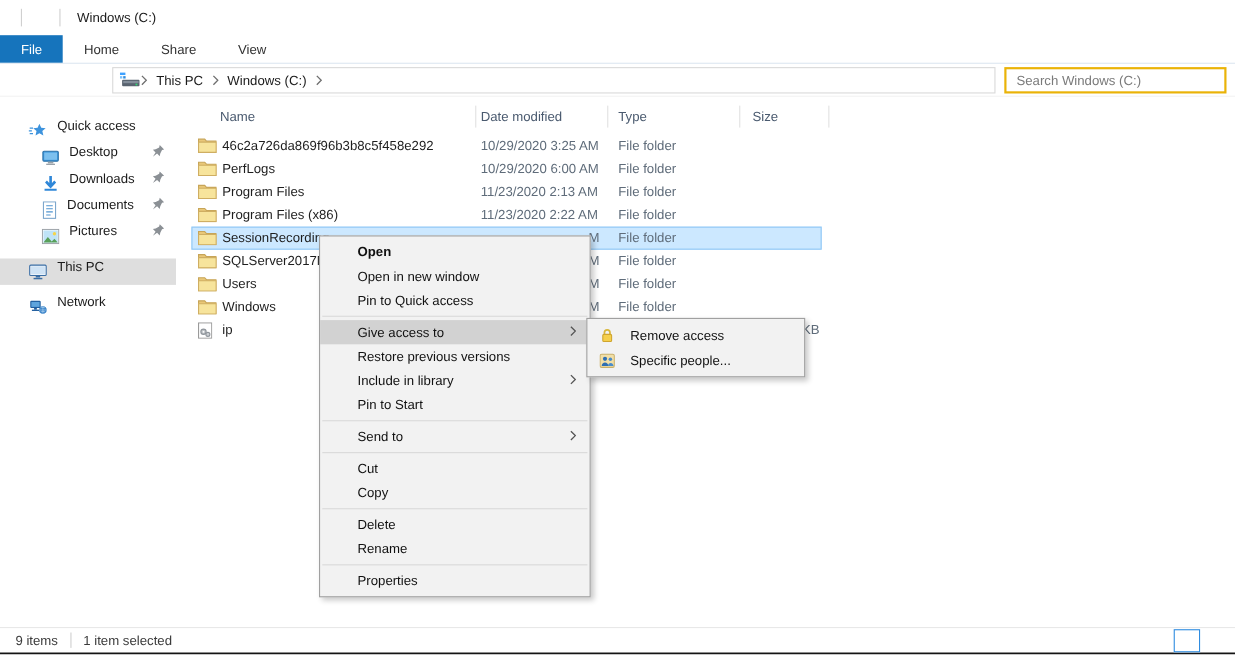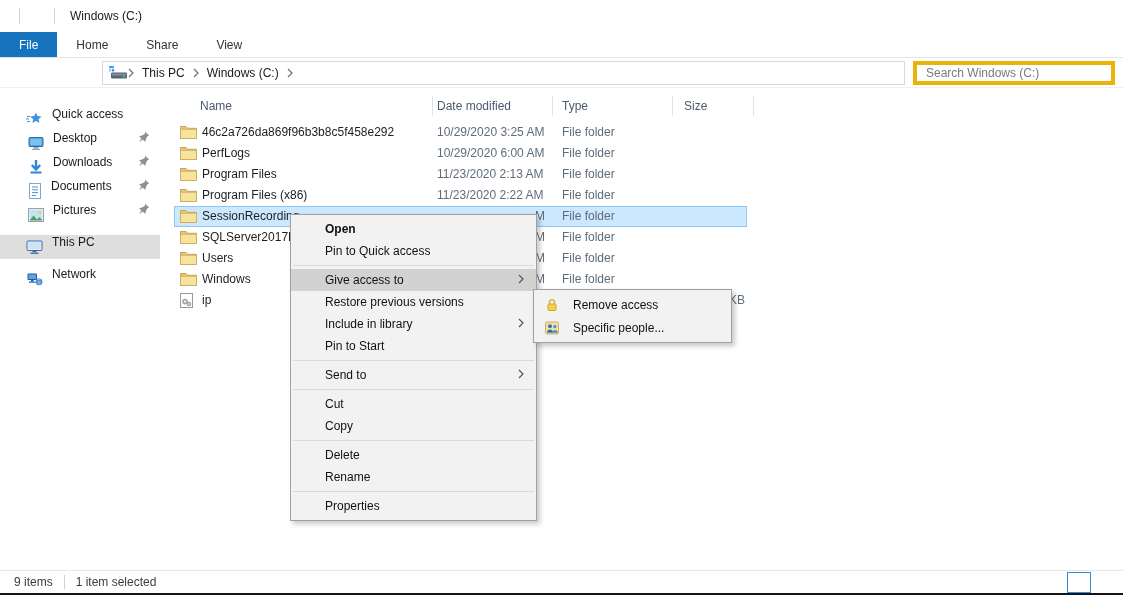--- a/index.html
+++ b/index.html
@@ -27,32 +27,32 @@
 
   
   .navbar { height:30px; display:flex; align-items:center; padding:0 8px 0 6px; background:#fff; border-bottom:1px solid #f0f0f0; }
   .nav-btn { width:25px; height:24px; display:flex; align-items:center; justify-content:center; }
   .nav-btn.small { width:16px; color:#8a8a8a; }
   .addressbar { height:24px; border:1px solid #d9d9d9; display:flex; align-items:center; flex:1; margin-left:5px; padding-left:6px; background:#fff; }
   .crumb { padding:0 7px; white-space:nowrap; }
   .bc-chev { color:#6f6f6f; margin:0 1px; }
   .addr-right { margin-left:auto; display:flex; align-items:center; color:#6f6f6f; }
   .addr-btn { width:24px; height:22px; display:flex; align-items:center; justify-content:center; }
-  .searchbox { width:202px; height:24px; border:4px solid #eab308; margin-left:8px; display:flex; align-items:center; background:#fff; }
+  .searchbox { width:202px; height:24px; border:2px solid #eab308; margin-left:8px; display:flex; align-items:center; background:#fff; }
   .searchbox input { border:0; outline:0; flex:1; min-width:0; font:12px "Liberation Sans","DejaVu Sans",sans-serif; color:#333; padding-left:9px; background:transparent; }
   .searchbox input::placeholder { color:#7a7a7a; opacity:1; }
   .search-btn { width:26px; display:flex; align-items:center; justify-content:center; }
 
   
   .main { display:flex; height:482px; background:#fff; }
   .sidebar { width:160px; flex-shrink:0; padding-top:19px; }
   .side-item { height:24px; display:flex; position:relative; }
   .side-item .lbl { margin-left:9px; color:#1a1a1a; }
   .side-item.lvl0 { padding-left:26px; }
-  .side-item.lvl1 { padding-left:28px; }
+  .side-item.lvl1 { padding-left:38px; }
   .side-item.selected { background:#dedede; }
   .pin { position:absolute; right:10px; }
   .side-gap { height:8px; }
 
   .content { flex:1; position:relative; padding-top:4px; }
   .cols-header { height:26px; position:relative; }
   .colh { position:absolute; top:7px; color:#4a5a6f; }
   .colh.name { left:16px;margin-left:24px; }
   .colh.date { left:277px; }
   .colh.type { left:402px; }
@@ -425,20 +425,21 @@
       </span>
     <span class="view-btn">
         <span class="ico"></span>
       </span>
   </span>
 </div>
 <div class="bottom-edge"></div>
 
 <div class="ctx" id="ctx">
     <div class="ctx-item bold">Open</div>
+    <div class="ctx-item">Open in new window</div>
     <div class="ctx-item">Pin to Quick access</div>
     <div class="ctx-sep"></div>
     <div class="ctx-item hl">Give access to<span class="ico ctx-arrow">
         <svg width="6" height="10" viewBox="0 0 6 10">
           <path d="M1 1l4 4-4 4" stroke="currentColor" fill="none" stroke-width="1.2"></path>
         </svg>
       </span></div>
     <div class="ctx-item">Restore previous versions</div>
     <div class="ctx-item">Include in library<span class="ico ctx-arrow">
         <svg width="6" height="10" viewBox="0 0 6 10">

